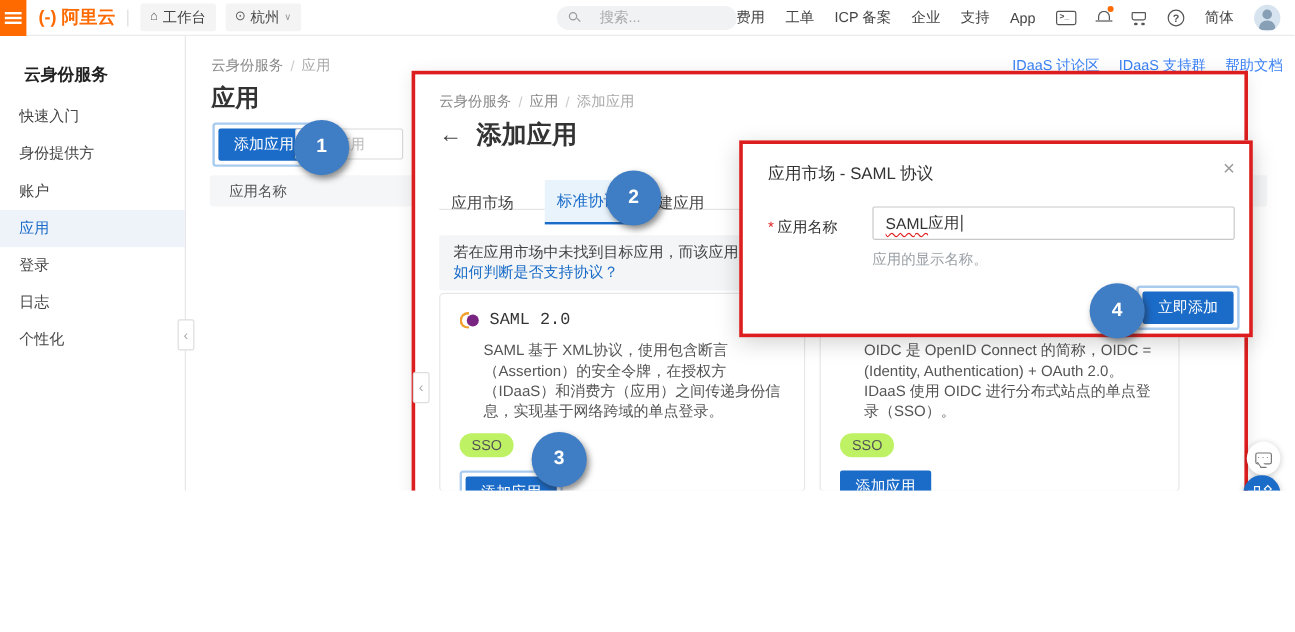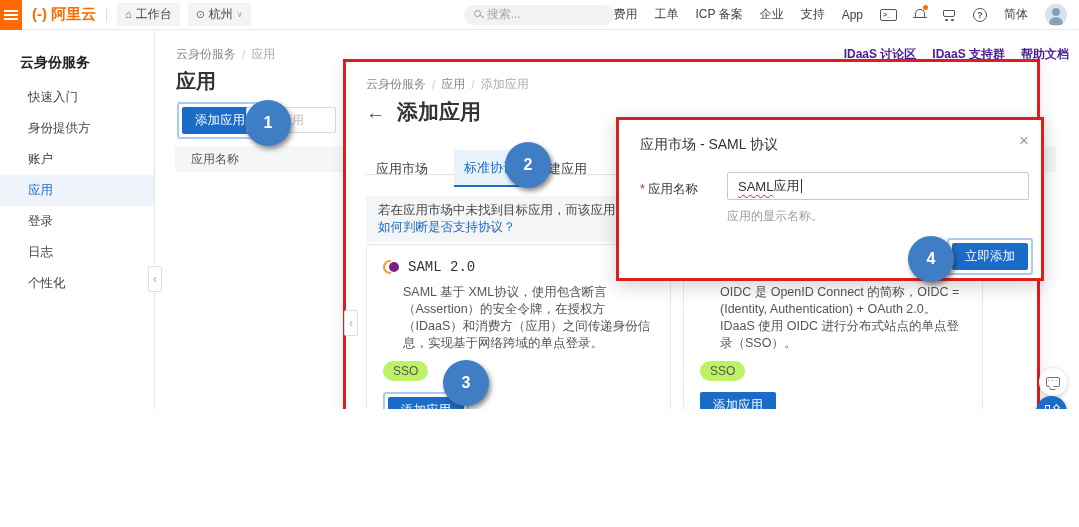--- a/index.html
+++ b/index.html
@@ -9,21 +9,21 @@
 
   
   .topbar{position:absolute;left:0;top:0;width:1079px;height:30px;background:#fff;border-bottom:1px solid #eaeaea;display:flex;align-items:center;z-index:10;}
   .hamburger{width:28px;height:30px;background:#ff6a00;display:flex;align-items:center;justify-content:center;cursor:pointer;}
   .hamburger i{display:block;width:14px;height:2px;background:#fff;box-shadow:0 -4px 0 #fff,0 4px 0 #fff;}
   .logo{color:#ff6a00;font-weight:bold;font-size:15px;margin-left:10px;letter-spacing:0;white-space:nowrap;}
   .tb-divider{width:1px;height:14px;background:#ddd;margin:0 10px;}
   .pill{display:flex;align-items:center;gap:4px;background:#f4f4f4;border-radius:2px;padding:3px 8px;font-size:12px;color:#444;margin-right:8px;white-space:nowrap;}
   .pill .glyph{font-size:11px;color:#666;line-height:1;}
   .chev{font-size:8px;color:#999;}
-  .tb-search{display:flex;align-items:center;gap:4px;background:#f1f2f4;border-radius:10px;height:20px;width:185px;padding:0 10px;font-size:12px;color:#a9a9ad;margin-left:205px;}
+  .tb-search{display:flex;align-items:center;gap:17px;background:#f1f2f4;border-radius:10px;height:20px;width:185px;padding:0 10px;font-size:12px;color:#a9a9ad;margin-left:205px;}
   .mag{position:relative;width:9px;height:9px;flex:0 0 auto;}
   .mag b{position:absolute;left:0;top:0;width:7px;height:7px;border:1.4px solid #999;border-radius:50%;}
   .mag i{position:absolute;left:6px;top:6px;width:4px;height:1.4px;background:#999;transform:rotate(45deg);}
   .tb-right{margin-left:auto;display:flex;align-items:center;gap:17px;padding-right:12px;font-size:12px;color:#444;}
   .tb-item{white-space:nowrap;cursor:pointer;text-align:right;}
   .ic-terminal{width:17px;height:12px;border:1.4px solid #555;border-radius:2px;font-size:7px;font-weight:bold;color:#555;line-height:9px;padding-left:2px;}
   .ic-bell-wrap{position:relative;width:12px;height:13px;}
   .ic-bell{position:absolute;left:1px;top:1px;width:10px;height:8px;border:1.4px solid #555;border-bottom:none;border-radius:5px 5px 0 0;}
   .ic-bell-bar{position:absolute;left:-1px;top:9px;width:14px;height:1.4px;background:#555;}
   .ic-bell-dot{position:absolute;right:-2px;top:-3px;width:5px;height:5px;border-radius:50%;background:#ff6a00;}
@@ -31,32 +31,32 @@
   .ic-cart b{position:absolute;left:0;top:1px;width:12px;height:7px;border:1.4px solid #555;border-radius:1px 1px 2px 2px;}
   .ic-cart i{position:absolute;left:2px;top:10px;width:2.5px;height:2.5px;border-radius:50%;background:#555;box-shadow:6px 0 0 #555;}
   .ic-help{width:14px;height:14px;border:1.4px solid #555;border-radius:50%;font-size:9px;font-weight:bold;color:#555;display:flex;align-items:center;justify-content:center;}
   .avatar{position:relative;width:22px;height:22px;border-radius:50%;background:#d7e4f0;overflow:hidden;cursor:pointer;}
   .avatar b{position:absolute;left:7px;top:4px;width:8px;height:8px;border-radius:50%;background:#87a0b5;}
   .avatar i{position:absolute;left:4px;top:13px;width:14px;height:8px;border-radius:7px 7px 0 0;background:#87a0b5;}
 
   
   .sidebar{position:absolute;left:0;top:30px;width:155px;height:497px;background:#fff;border-right:1px solid #e7e7e7;z-index:2;}
   .side-title{padding:24px 0 10px 20px;font-size:14px;font-weight:bold;color:#222;}
-  .side-item{height:31px;display:flex;align-items:center;padding-left:28px;font-size:12.5px;color:#444;cursor:pointer;}
+  .side-item{height:31px;display:flex;align-items:center;padding-left:16px;font-size:12.5px;color:#444;cursor:pointer;}
   .side-item.active{background:#eef3fa;color:#1a6cc8;}
   .collapse-handle{position:absolute;width:14px;height:26px;background:#fff;border:1px solid #ddd;border-radius:2px;color:#aaa;font-size:12px;display:flex;align-items:center;justify-content:center;cursor:pointer;}
   .sb-handle{left:148px;top:266px;z-index:3;}
 
   
   .crumb{font-size:12px;color:#888;display:flex;gap:6px;align-items:center;white-space:nowrap;}
   .crumb .cur{color:#aaa;}
   .crumb .sep{color:#ccc;}
   .bg-crumb{left:176px;top:46px;}
   .help-links{position:absolute;right:10px;top:46px;display:flex;gap:16px;font-size:12px;z-index:1;}
-  .help-links span{color:#4c1d95;cursor:pointer;white-space:nowrap;font-weight:bold;}
+  .help-links span{color:#3b82f6;cursor:pointer;white-space:nowrap;}
   .bg-title{left:176px;top:68px;font-size:20px;font-weight:bold;color:#333;}
   .ring{display:inline-block;border:2px solid #a8cbef;border-radius:3px;padding:3px;background:#fff;}
   .btn-primary{display:inline-block;background:#1b6bc8;color:#fff;font-size:12.5px;padding:5px 13px;border-radius:2px;text-align:center;cursor:pointer;white-space:nowrap;}
   .bg-addbtn{left:177px;top:102px;}
   .bg-search{left:246px;top:107px;width:90px;height:26px;border:1px solid #d9d9d9;border-radius:2px;display:flex;align-items:center;padding-left:9px;font-size:12px;color:#bbb;background:#fff;white-space:nowrap;overflow:hidden;}
   .bg-thead{left:175px;top:146px;width:881px;height:26px;background:#f5f6f7;border-radius:2px;display:flex;align-items:center;padding-left:16px;font-size:12px;color:#555;z-index:1;}
 
   
   .overlay{position:absolute;left:343px;top:59px;width:697px;height:426px;background:#fff;border:3px solid #dd1e1e;z-index:5;box-shadow:0 3px 14px rgba(0,0,0,0.10);}
   .ov-crumb{left:20px;top:14px;}

